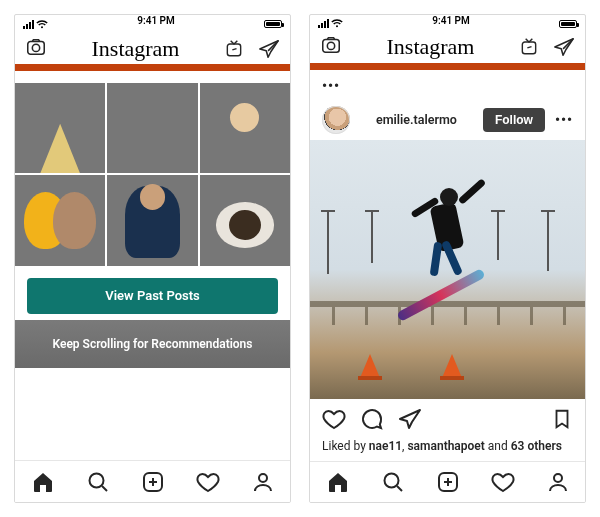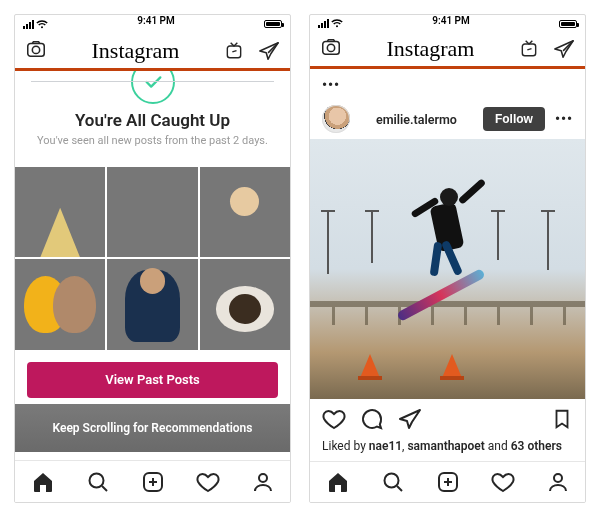--- a/index.html
+++ b/index.html
@@ -46,21 +46,21 @@
   .sb-batt .fill{position:absolute;left:1px;top:1px;bottom:1px;width:14px;background:#000;border-radius:1px;}
   .sb-wifi svg{display:block;}
 
   
   .ig-header {
     height: 38px;
     display:flex;
     align-items:center;
     justify-content:space-between;
     padding: 0 10px;
-    border-bottom:3px solid #c2410c;
+    border-bottom:7px solid #c2410c;
   }
   .ig-logo {
     font-family: "Brush Script MT", "Segoe Script", cursive;
     font-size: 22px;
     font-weight: 500;
     letter-spacing: 0px;
   }
   .hicons { display:flex; align-items:center; gap:14px; }
   .hicons svg { display:block; }
 
@@ -98,21 +98,21 @@
   .tile4::before{content:"";position:absolute;left:10%;top:18%;width:48%;height:64%;border-radius:50% 50% 45% 45%;background:#f2b21a;}
   .tile4::after{content:"";position:absolute;left:42%;top:18%;width:48%;height:64%;border-radius:50% 50% 45% 45%;background:#b0896a;}
   .tile5{background:#c9cbcb;}
   .tile5::before{content:"";position:absolute;left:20%;top:12%;width:60%;height:80%;background:#1a304e;border-radius:40% 40% 20% 20%;}
   .tile5::after{content:"";position:absolute;left:36%;top:10%;width:28%;height:28%;border-radius:50%;background:#caa07a;}
   .tile6{background:#746250;}
   .tile6::before{content:"";position:absolute;left:18%;top:30%;width:64%;height:50%;border-radius:50%;background:#e9e4dc;}
   .tile6::after{content:"";position:absolute;left:32%;top:38%;width:36%;height:34%;border-radius:50%;background:#3b2d20;}
   .cu-btn{
     margin:12px 12px 0;
-    background:#be185d;color:#fff;border:none;border-radius:4px;
+    background:#0f766e;color:#fff;border:none;border-radius:4px;
     font-size:13px;font-weight:600;height:36px;display:flex;align-items:center;justify-content:center;
   }
   .cu-scrollhint{
     margin-top:6px;height:48px;position:relative;
     background:linear-gradient(180deg,#7a7a7a,#6a6a6a);
     color:#fff;font-size:12px;font-weight:600;
     display:flex;align-items:center;justify-content:center;
   }
 
   
@@ -206,30 +206,20 @@
       <span>
         <svg width="22" height="22" viewBox="0 0 24 24" fill="none" stroke="#262626" stroke-width="1.7" stroke-linejoin="round">
             <path d="M22 3L2 12l7 2 2 7 3-6 8-12z"></path>
             <path d="M22 3L11 14"></path>
           </svg>
       </span>
     </span>
   </div>
 
   <div class="caughtup">
-    <div class="cu-top">
-      <div class="cu-line"></div>
-      <div class="cu-circle">
-        <svg width="22" height="22" viewBox="0 0 24 24" fill="none" stroke="#3bd19d" stroke-width="2.5" stroke-linecap="round" stroke-linejoin="round">
-            <path d="M5 12l5 5L20 7"></path>
-          </svg>
-      </div>
-      <div class="cu-title">You're All Caught Up</div>
-      <div class="cu-sub">You've seen all new posts from the past 2 days.</div>
-    </div>
     <div class="cu-grid">
       <div class="tile tile1"></div>
       <div class="tile tile2"></div>
       <div class="tile tile3"></div>
       <div class="tile tile4"></div>
       <div class="tile tile5"></div>
       <div class="tile tile6"></div>
     </div>
     <div class="cu-btn">View Past Posts</div>
     <div class="cu-scrollhint">Keep Scrolling for Recommendations</div>

